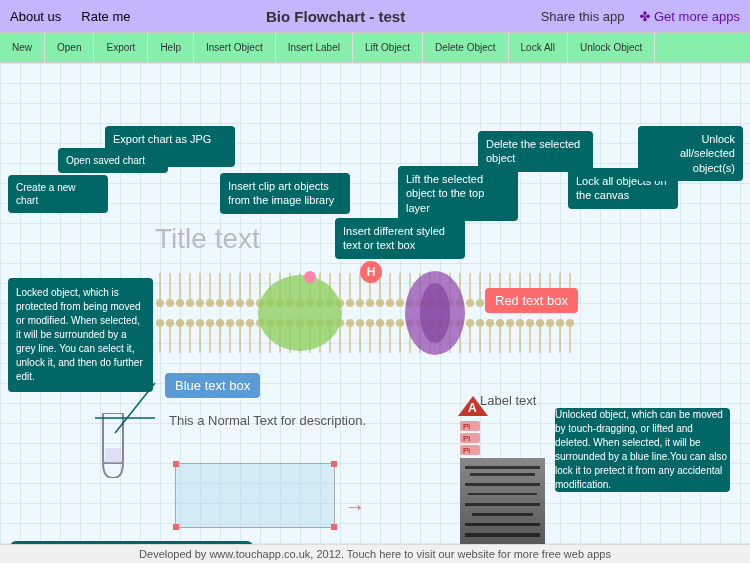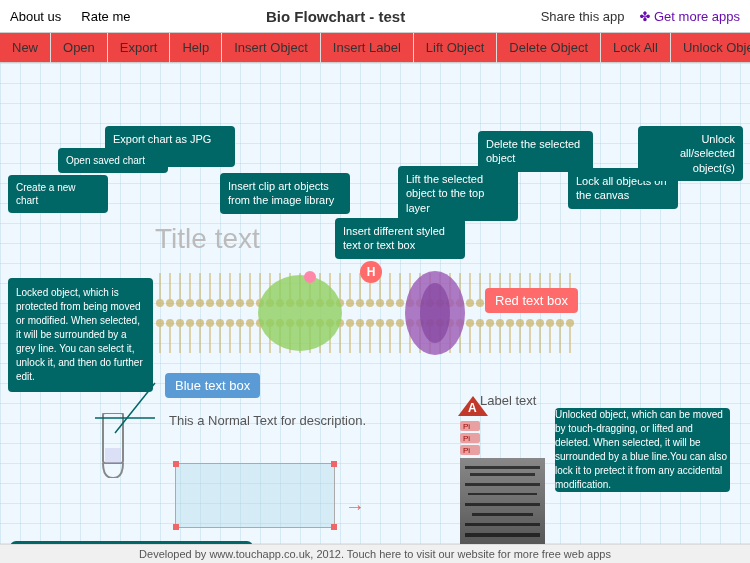--- a/index.html
+++ b/index.html
@@ -1,34 +1,34 @@
 <!DOCTYPE html>
 <html><head>
   <meta charset="utf-8">
   <style>
     * { box-sizing: border-box; margin: 0; padding: 0; }
     body { font-family: Arial, sans-serif; width: 750px; height: 563px; overflow: hidden; background: #e8e8e8; position: relative; }
 
     
     #top-bar {
       display: flex; align-items: center; justify-content: space-between;
-      background: #ffffff; border-bottom: 1px solid #ccc;
+      background: #c4b5fd; border-bottom: 1px solid #ccc;
       height: 33px; padding: 0 10px; font-size: 13px;
     }
     #top-bar .left { display: flex; gap: 20px; }
     #top-bar .center { font-size: 15px; font-weight: bold; color: #333; }
     #top-bar .right { display: flex; gap: 15px; align-items: center; }
     #share-app { color: #333; font-size: 13px; }
     #get-more-apps { color: #6a0dad; font-size: 13px; }
 
     
     #menu-bar {
       display: flex; align-items: center;
-      background: #ef4444; border-bottom: 1px solid #ccc;
-      height: 30px; font-size: 13px;
+      background: #86efac; border-bottom: 1px solid #ccc;
+      height: 30px; font-size: 10px;
     }
     .menu-item {
       padding: 0 12px; height: 30px; display: flex; align-items: center;
       cursor: pointer; color: #333; border-right: 1px solid #ddd;
       white-space: nowrap;
     }
 
     
     #canvas {
       position: relative; width: 750px; height: 500px;

